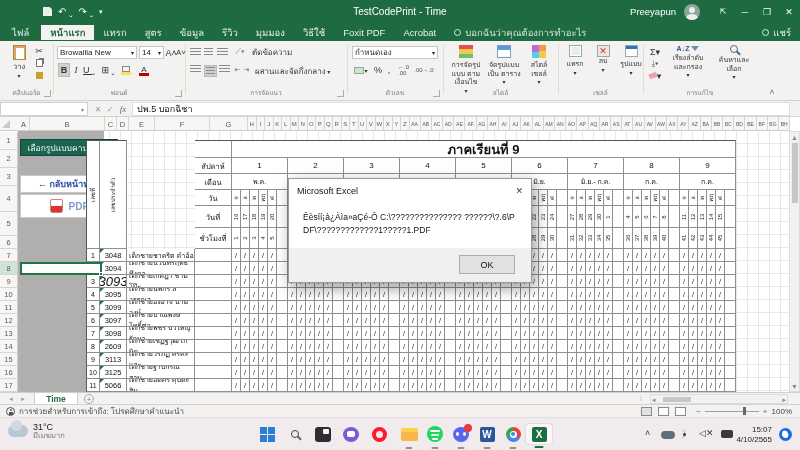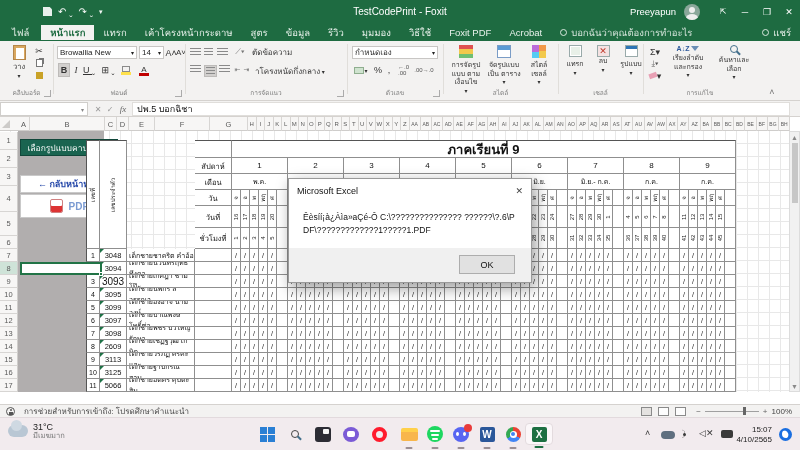--- a/index.html
+++ b/index.html
@@ -69,40 +69,39 @@
 
 <div class="screen">
 
   <div class="a titlebar f">
     <div class="qat f" style="margin-left:40px">
       <span style="display:inline-block;width:9px;height:9px;background:#fff;opacity:.9;clip-path:polygon(0 0,75% 0,100% 25%,100% 100%,0 100%)"></span>
       <span>↶ ˬ</span>
       <span>↷ ˬ</span>
       <span style="font-size:7px">▾</span>
     </div>
-    <div class="a" style="left:0;width:800px;text-align:center;top:6px">TestCodePrint - Foxit</div>
+    <div class="a" style="left:0;width:800px;text-align:center;top:6px">TestCodePrint - Time</div>
     <div class="a f" style="right:0;top:0;height:23px">
       <span style="font-size:9.5px;margin-right:8px">Preeyapun</span>
       <span style="width:16px;height:16px;border-radius:50%;background:#8aa79a;position:relative;overflow:hidden;margin-right:12px">
         <span style="position:absolute;left:5px;top:3px;width:6px;height:6px;border-radius:50%;background:#eee"></span>
         <span style="position:absolute;left:2px;top:10px;width:12px;height:8px;border-radius:50% 50% 0 0;background:#eee"></span>
       </span>
       <span class="winbtn" style="font-size:8px">⇱</span>
       <span class="winbtn">─</span>
       <span class="winbtn">❐</span>
       <span class="winbtn">✕</span>
     </div>
   </div>
 
   <div class="a tabrow">
     <div class="tab filetab">ไฟล์</div>
     <div id="tabs" class="f" style="display:flex">
         <div class="tab active">หน้าแรก</div>
         <div class="tab">แทรก</div>
-        <div class="tab">เค้าโครงหน้ากระดาษ</div>
         <div class="tab">สูตร</div>
         <div class="tab">ข้อมูล</div>
         <div class="tab">รีวิว</div>
         <div class="tab">มุมมอง</div>
         <div class="tab">วิธีใช้</div>
         <div class="tab">Foxit PDF</div>
         <div class="tab">Acrobat</div>
       </div>
     <div class="tab" style="gap:4px">
       <span style="width:7px;height:7px;border:1px solid #d9e8df;border-radius:50%;display:inline-block"></span>
@@ -178,21 +177,21 @@
       </div>
     <div class="rbtn pressed" style="left:204px;top:24px;width:13px;height:12px">
         <span class="ln lnc"></span>
       </div>
     <div class="rbtn" style="left:219px;top:24px">
         <span class="ln"></span>
       </div>
     <div class="rbtn" style="left:234px;top:24px;width:7px;height:10px;font-size:7px;color:#777">⇤</div>
     <div class="rbtn" style="left:243px;top:24px;width:7px;height:10px;font-size:7px;color:#777">⇥</div>
     <div class="rbtn" style="left:255px;top:24px;font-size:8px;color:#333">
-        <span>าโครงหนัดกึ่งกลาง</span>
+        <span>ผสานและจัดกึ่งกลาง</span>
         <span style="font-size:6px">&nbsp;▾</span>
       </div>
     <div class="glabel" style="left:185px;width:162px">การจัดแนว</div>
     <div class="launch" style="left:337px;bottom:3px"></div>
     <div class="gsep" style="left:347px"></div>
 
     <div class="combo" style="left:352px;top:5px;width:86px;height:13px">
         <span>กำหนดเอง</span>
         <span style="font-size:6px">▾</span>
       </div>
@@ -926,21 +925,21 @@
       <div class="tc" style="left: 651px; top: 131px; width: 9px; height: 13px; font-size: 7px;">/</div>
       <div class="tc" style="left: 660px; top: 131px; width: 9px; height: 13px; font-size: 7px;">/</div>
       <div class="tc" style="left: 669px; top: 131px; width: 11px; height: 13px;"></div>
       <div class="tc" style="left: 680px; top: 131px; width: 9px; height: 13px; font-size: 7px;">/</div>
       <div class="tc" style="left: 689px; top: 131px; width: 9px; height: 13px; font-size: 7px;">/</div>
       <div class="tc" style="left: 698px; top: 131px; width: 9px; height: 13px; font-size: 7px;">/</div>
       <div class="tc" style="left: 707px; top: 131px; width: 9px; height: 13px; font-size: 7px;">/</div>
       <div class="tc" style="left: 716px; top: 131px; width: 9px; height: 13px; font-size: 7px;">/</div>
       <div class="tc" style="left: 725px; top: 131px; width: 11px; height: 13px;"></div>
       <div class="tc" style="left: 86px; top: 144px; width: 14px; height: 13px; font-size: 7px; border-left: 1px solid rgb(85, 85, 85);">3</div>
-      <div class="tc tri" style="left: 100px; top: 144px; width: 27px; height: 13px; font-size: 10px;">3093</div>
+      <div class="tc tri" style="left: 100px; top: 144px; width: 27px; height: 13px; font-size: 13px; font-style: italic;">3093</div>
       <div class="tc" style="left: 127px; top: 144px; width: 68px; height: 13px; font-size: 7px; justify-content: flex-start; padding-left: 2px;">เด็กชายเกศฎา  ชามโป๊ะ</div>
       <div class="tc" style="left: 195px; top: 144px; width: 37px; height: 13px;"></div>
       <div class="tc" style="left: 232px; top: 144px; width: 9px; height: 13px; font-size: 7px;">/</div>
       <div class="tc" style="left: 241px; top: 144px; width: 9px; height: 13px; font-size: 7px;">/</div>
       <div class="tc" style="left: 250px; top: 144px; width: 9px; height: 13px; font-size: 7px;">/</div>
       <div class="tc" style="left: 259px; top: 144px; width: 9px; height: 13px; font-size: 7px;">/</div>
       <div class="tc" style="left: 268px; top: 144px; width: 9px; height: 13px; font-size: 7px;">/</div>
       <div class="tc" style="left: 277px; top: 144px; width: 11px; height: 13px;"></div>
       <div class="tc" style="left: 288px; top: 144px; width: 9px; height: 13px; font-size: 7px;">/</div>
       <div class="tc" style="left: 297px; top: 144px; width: 9px; height: 13px; font-size: 7px;">/</div>
@@ -1468,27 +1467,39 @@
   <div class="a dialog">
     <div class="f" style="height:24px;padding:0 8px">
       <span style="font-size:9px;color:#111">Microsoft Excel</span>
       <span style="margin-left:auto;color:#444;font-size:9px">✕</span>
     </div>
     <div style="padding:8px 14px 0 14px;font-size:8.5px;line-height:1.5;color:#111;word-break:break-all">Êèsíí¡à¿Àìa»aÇé-Ô C:\??????????????? ??????\?.6\PDF\?????????????1?????1.PDF</div>
     <div class="dfoot"></div>
     <div class="okbtn">OK</div>
   </div>
 
+  <div class="a tabsbar">
+    <span class="a fc" style="left:6px;top:0;width:10px;height:12px;font-size:7px;color:#999">◂</span>
+    <span class="a fc" style="left:18px;top:0;width:10px;height:12px;font-size:7px;color:#999">▸</span>
+    <div class="sheettab">Time</div>
+    <span class="a fc" style="left:84px;top:1px;width:10px;height:10px;border:1px solid #aaa;border-radius:50%;font-size:7px;color:#777">+</span>
+    <span class="a" style="left:640px;top:2px;color:#aaa;font-size:7px">⁞</span>
+    <div class="a scroll" style="left:650px;top:1px;width:138px;height:10px">
+      <span class="arrow a" style="left:1px;top:1px">◂</span>
+      <div class="thumb a" style="left:12px;top:2px;width:28px;height:5px"></div>
+      <span class="arrow a" style="right:1px;top:1px">▸</span>
+    </div>
+  </div>
 
   <div class="a statusbar f">
     <span style="margin-left:6px;width:9px;height:9px;border:1px solid #555;border-radius:50%;display:inline-block;position:relative">
         <span style="position:absolute;left:3px;top:1px;width:2px;height:2px;background:#555;border-radius:50%"></span>
         <span style="position:absolute;left:2px;top:4px;width:4px;height:3px;background:#555"></span>
       </span>
-    <span style="margin-left:9px">การช่วยสำหรับการเข้าถึง: โปรดศึกษาคำแนะนำ</span>
+    <span style="margin-left:4px">การช่วยสำหรับการเข้าถึง: โปรดศึกษาคำแนะนำ</span>
     <span class="viewico" style="margin-left:auto;background:#e4e2e0"></span>
     <span class="viewico"></span>
     <span class="viewico"></span>
     <span style="color:#666;margin:0 4px">−</span>
     <span style="width:54px;height:1px;background:#a0a0a0;display:inline-block;position:relative">
         <span style="position:absolute;left:38px;top:-4px;width:3px;height:8px;background:#666"></span>
       </span>
     <span style="color:#666;margin:0 4px">+</span>
     <span style="margin-right:8px">100%</span>
   </div>

